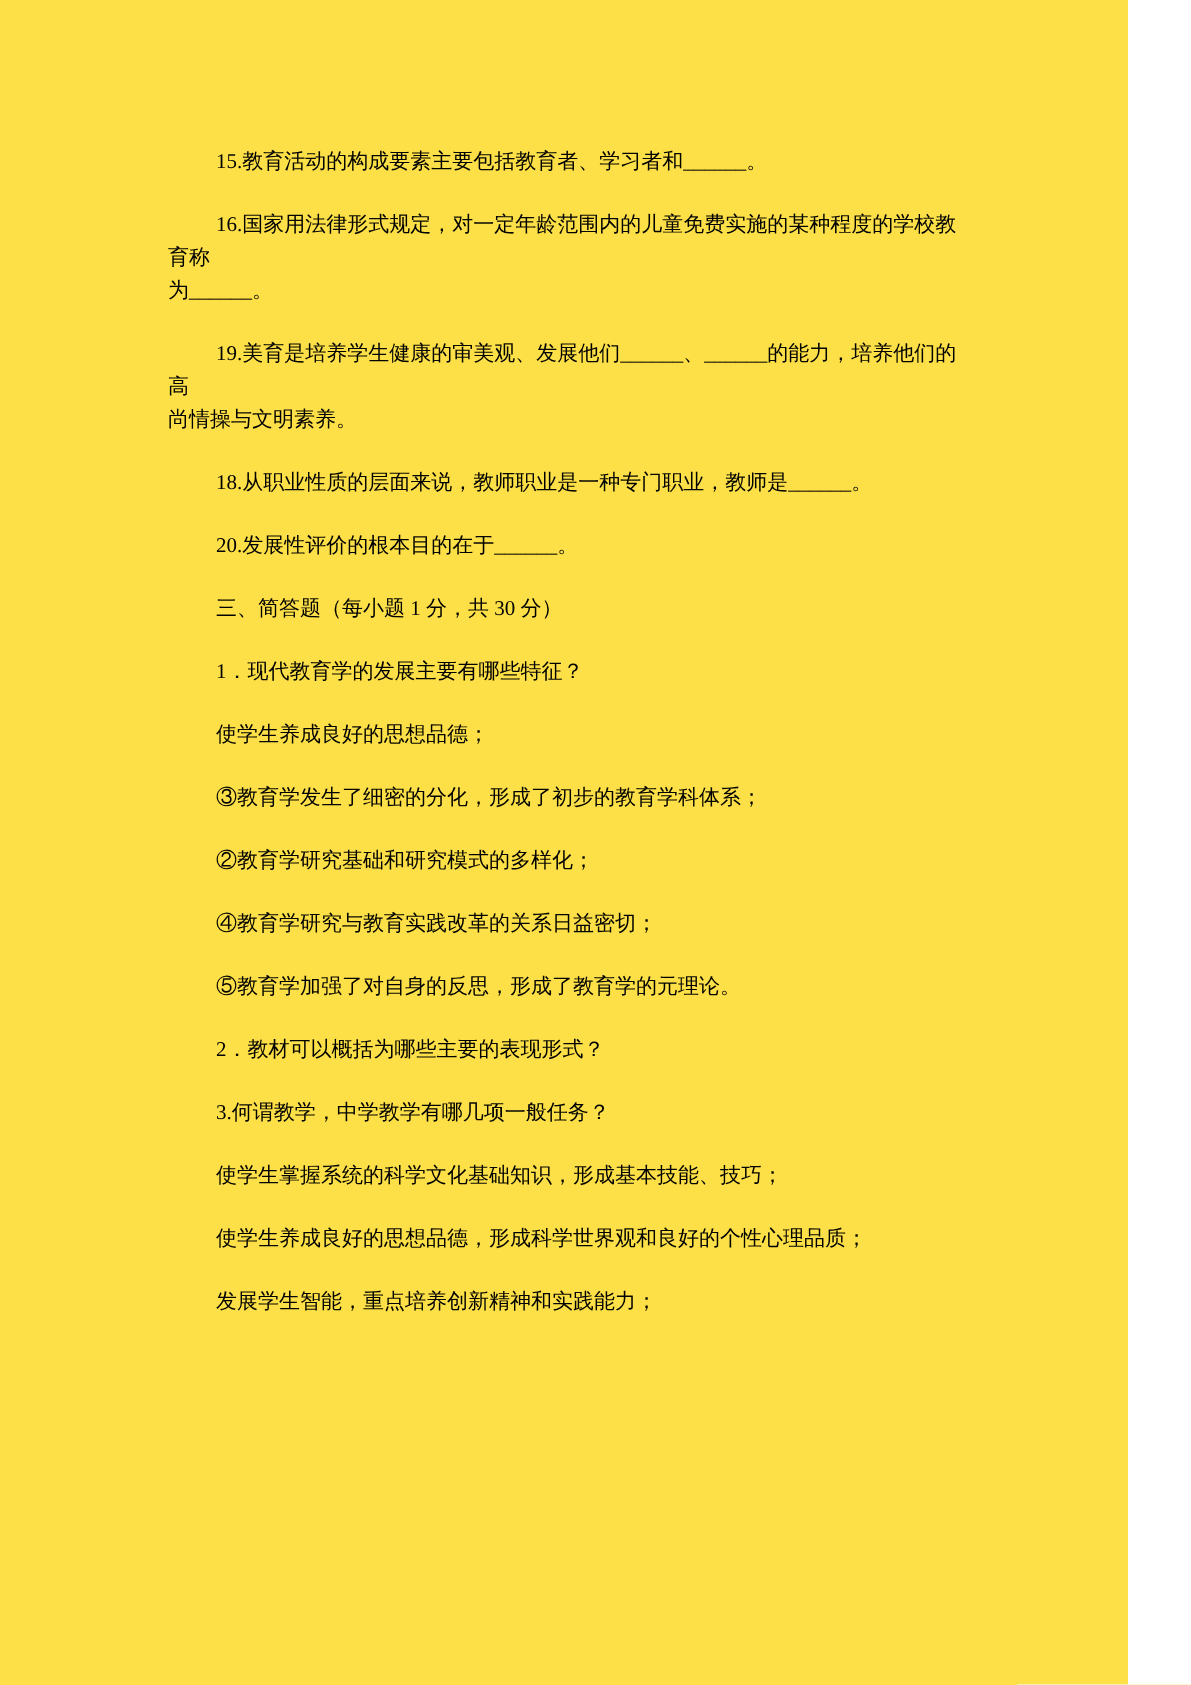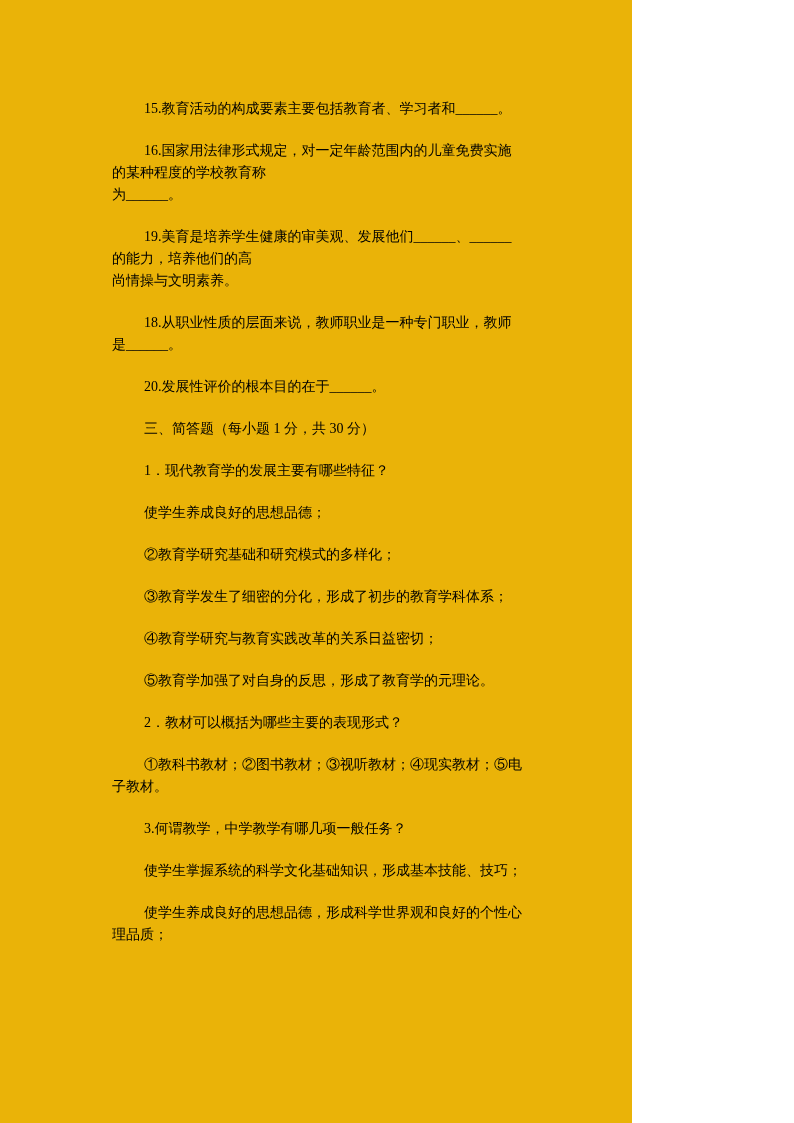--- a/index.html
+++ b/index.html
@@ -2,24 +2,24 @@
 <html><head>
 <meta charset="utf-8">
 <style>
   html, body {
     margin: 0;
     padding: 0;
     background: #ffffff;
   }
   .page {
     position: relative;
-    width: 632px;
+    width: 752px;
     height: 1123px;
     box-sizing: border-box;
-    background: #eab308;
+    background: #fde047;
     padding: 98px 110px 0 112px;
     overflow: hidden;
     font-family: "Liberation Serif", "DejaVu Serif", serif;
     color: #000000;
   }
   .para {
     margin: 0 0 20px 0;
     font-size: 14px;
     line-height: 22px;
     text-indent: 32px;
@@ -45,33 +45,33 @@
 
 
   <p class="para">20.发展性评价的根本目的在于______。</p>
 
   <p class="para">三、简答题（每小题 1 分，共 30 分）</p>
 
   <p class="para">1．现代教育学的发展主要有哪些特征？</p>
 
   <p class="para">使学生养成良好的思想品德；</p>
 
+  <p class="para">③教育学发生了细密的分化，形成了初步的教育学科体系；</p>
+
   <p class="para">②教育学研究基础和研究模式的多样化；</p>
-
-  <p class="para">③教育学发生了细密的分化，形成了初步的教育学科体系；</p>
 
   <p class="para">④教育学研究与教育实践改革的关系日益密切；</p>
 
   <p class="para">⑤教育学加强了对自身的反思，形成了教育学的元理论。</p>
 
   <p class="para">2．教材可以概括为哪些主要的表现形式？</p>
 
-  <p class="para">①教科书教材；②图书教材；③视听教材；④现实教材；⑤电子教材。</p>
 
   <p class="para">3.何谓教学，中学教学有哪几项一般任务？</p>
 
 
   <p class="para">使学生掌握系统的科学文化基础知识，形成基本技能、技巧；</p>
 
   <p class="para">使学生养成良好的思想品德，形成科学世界观和良好的个性心理品质；</p>
 
+  <p class="para">发展学生智能，重点培养创新精神和实践能力；</p>
 
 </div>
 
 </body></html>

